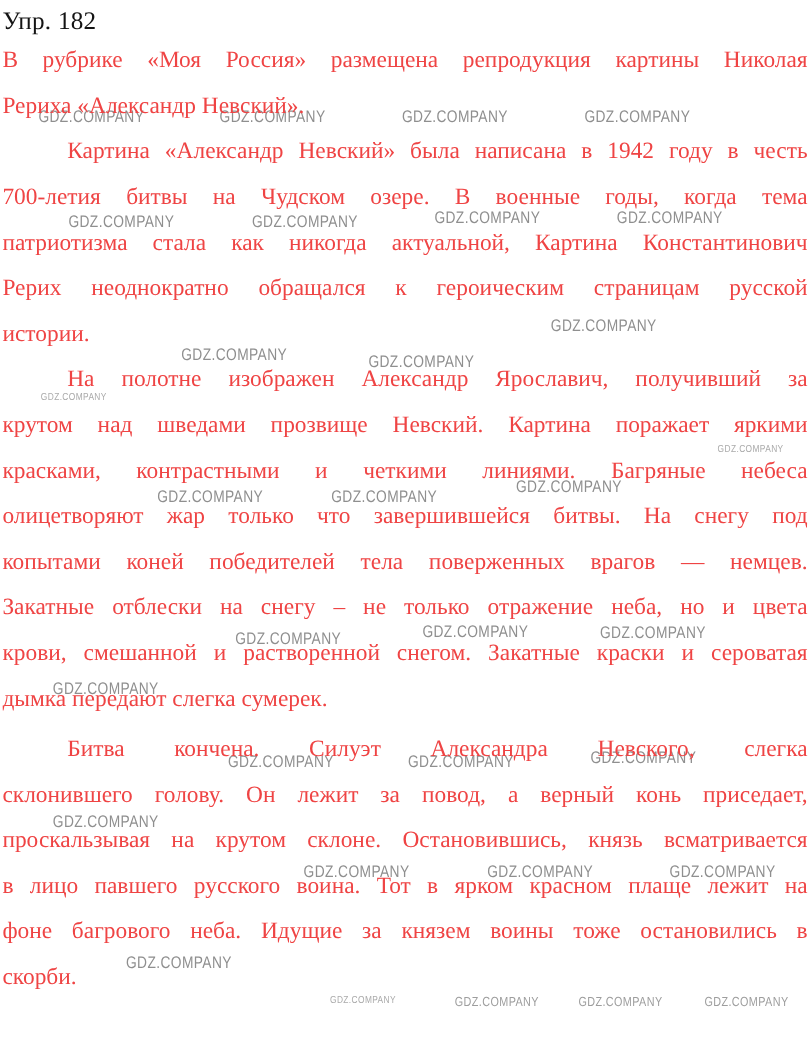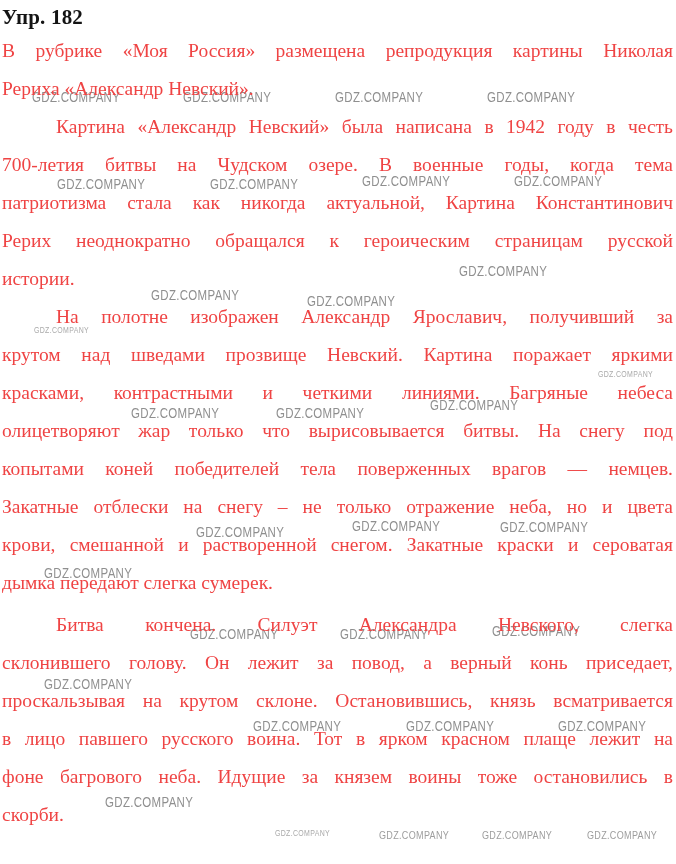--- a/index.html
+++ b/index.html
@@ -15,21 +15,21 @@
     position: absolute;
     left: 2px;
     top: 2px;
     width: 671px;
   }
   .heading {
     margin: 0;
     font-size: 21px;
     line-height: 30px;
     height: 30px;
-    font-weight: bold;
+    font-weight: normal;
     color: #141414;
     letter-spacing: 0.2px;
   }
   .para { margin: 0; }
   .line {
     font-size: 19.5px;
     line-height: 38px;
     color: #ef4444;
     text-align: justify;
     text-align-last: justify;
@@ -106,21 +106,21 @@
           <div class="line indent">Картина «Александр Невский» была написана в 1942 году в честь</div>
           <div class="line">700-летия битвы на Чудском озере. В военные годы, когда тема</div>
           <div class="line">патриотизма стала как никогда актуальной, Картина Константинович</div>
           <div class="line">Рерих неоднократно обращался к героическим страницам русской</div>
           <div class="line last">истории.</div>
         </div>
         <div class="para">
           <div class="line indent">На полотне изображен Александр Ярославич, получивший за</div>
           <div class="line">крутом над шведами прозвище Невский. Картина поражает яркими</div>
           <div class="line">красками, контрастными и четкими линиями. Багряные небеса</div>
-          <div class="line">олицетворяют жар только что вырисовывается битвы. На снегу под</div>
+          <div class="line">олицетворяют жар только что завершившейся битвы. На снегу под</div>
           <div class="line">копытами коней победителей тела поверженных врагов — немцев.</div>
           <div class="line">Закатные отблески на снегу – не только отражение неба, но и цвета</div>
           <div class="line">крови, смешанной и растворенной снегом. Закатные краски и сероватая</div>
           <div class="line last">дымка передают слегка сумерек.</div>
         </div>
         <div class="para" style="margin-top: 4px;">
           <div class="line indent">Битва кончена. Силуэт Александра Невского, слегка</div>
           <div class="line">склонившего голову. Он лежит за повод, а верный конь приседает,</div>
           <div class="line">проскальзывая на крутом склоне. Остановившись, князь всматривается</div>
           <div class="line">в лицо павшего русского воина. Тот в ярком красном плаще лежит на</div>

